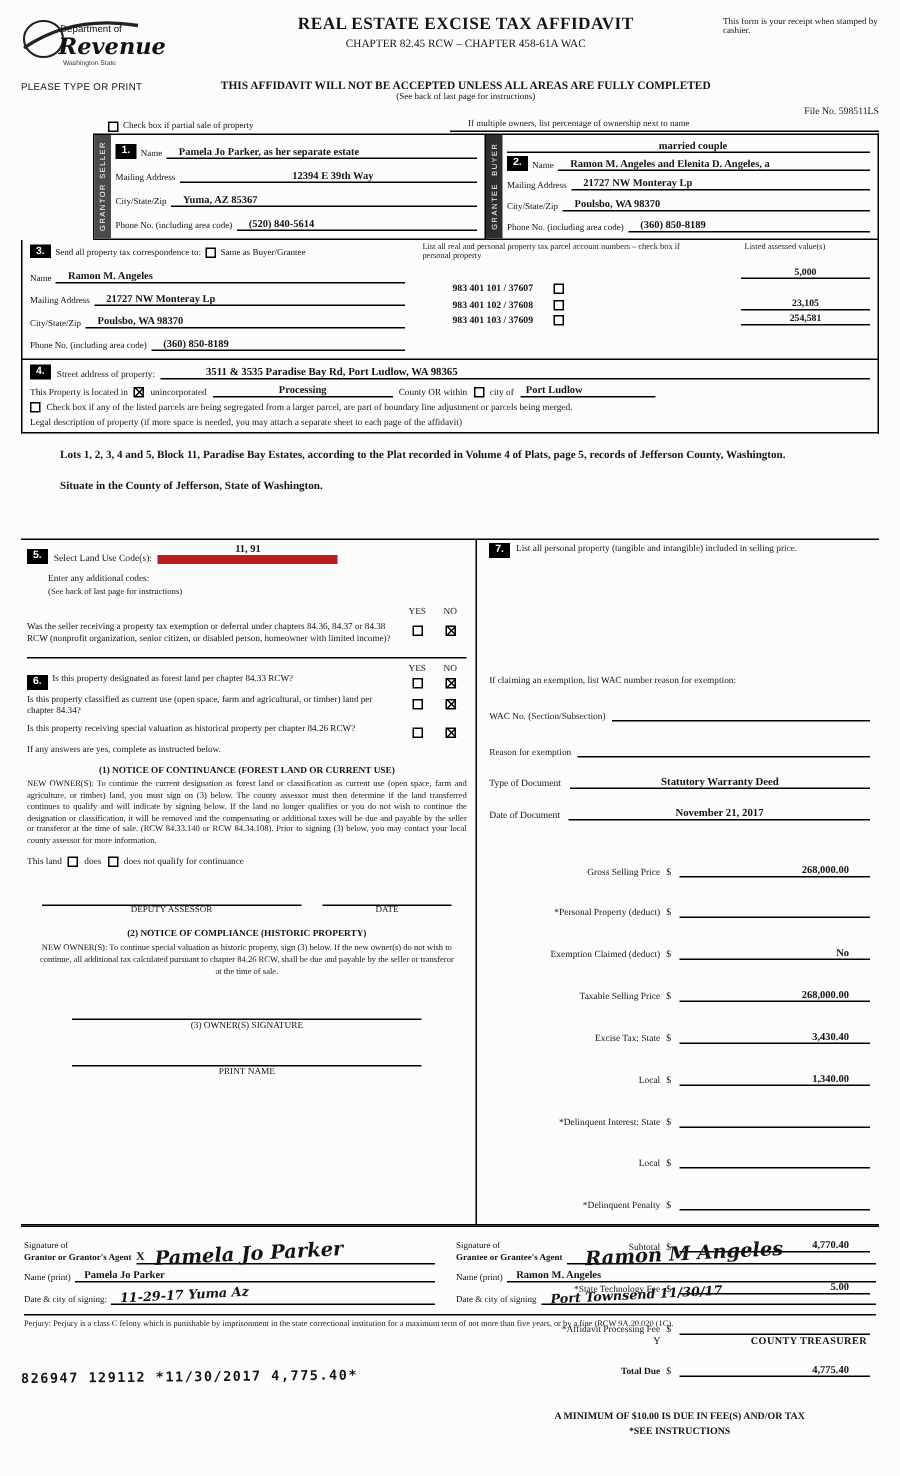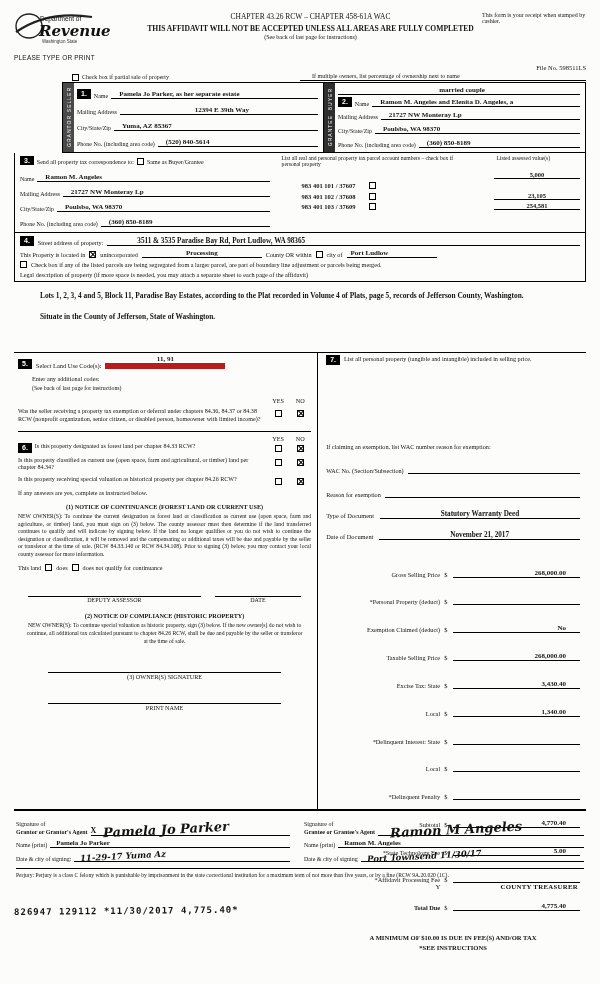--- a/index.html
+++ b/index.html
@@ -19,21 +19,21 @@
   .fval { flex:1; border-bottom:1px solid #000; font-weight:bold; font-size:7px; padding:0 2px 0 8px; min-height:8px; }
   .script { font-family:"DejaVu Serif", serif; font-style:italic; font-weight:bold; display:inline-block; transform:rotate(-3deg); }
 
   
   .hdr { display:flex; align-items:flex-start; }
   .logo-block { width:125px; flex:none; }
   .please { font-size:6.5px; margin-top:4px; letter-spacing:0.2px; font-family:"Liberation Sans",sans-serif; }
   .title-block { flex:1; text-align:center; }
   .title { font-size:11.5px; font-weight:bold; letter-spacing:0.3px; }
   .subtitle { font-size:7.5px; margin-top:2px; }
-  .warning { font-size:7.6px; font-weight:bold; margin-top:3px; }
+  .warning { font-size:7.6px; font-weight:bold; margin-top:19px; }
   .seeback { font-size:6px; margin-top:1px; }
   .receipt { width:104px; flex:none; font-size:6px; text-align:left; padding-top:2px; }
   .fileno { text-align:right; font-size:6.5px; margin-top:3px; }
 
   
   .topnotes { display:flex; font-size:6px; margin-top:2px; }
   .topnotes > div { width:50%; display:flex; align-items:center; gap:3px; }
   .topnotes .tn-l { padding-left:58px; }
   .topnotes .tn-r { padding-left:12px; border-bottom:1px solid #000; padding-bottom:1px; }
   .parties { display:flex; margin-top:1px;margin-left:48px; }
@@ -135,21 +135,22 @@
       <svg width="118" height="36" viewBox="0 0 118 36">
         <ellipse cx="15" cy="16" rx="13" ry="12" fill="none" stroke="#222" stroke-width="1.4"></ellipse>
         <path d="M2 22 Q 34 0 78 7" stroke="#222" fill="none" stroke-width="2.2"></path>
         <text x="26" y="11" font-size="6.5" font-family="Liberation Sans, sans-serif" fill="#111">Department of</text>
         <text x="25" y="26" font-size="15" font-style="italic" font-weight="bold" font-family="DejaVu Serif, serif" fill="#111">Revenue</text>
         <text x="28" y="33" font-size="4.5" font-family="Liberation Sans, sans-serif" fill="#333">Washington State</text>
       </svg>
       <div class="please">PLEASE TYPE OR PRINT</div>
     </div>
     <div class="title-block">
-      <div class="subtitle">CHAPTER 43.26 RCW – CHAPTER 458-61A WAC</div>
+      <div class="title">REAL ESTATE EXCISE TAX AFFIDAVIT</div>
+      <div class="subtitle">CHAPTER 82.45 RCW – CHAPTER 458-61A WAC</div>
       <div class="warning">THIS AFFIDAVIT WILL NOT BE ACCEPTED UNLESS ALL AREAS ARE FULLY COMPLETED</div>
       <div class="seeback">(See back of last page for instructions)</div>
     </div>
     <div class="receipt">This form is your receipt when stamped by cashier.</div>
   </div>
   <div class="fileno">File No. 598511LS</div>
 
   <div class="topnotes">
     <div class="tn-l">
       <span class="cb"></span>

